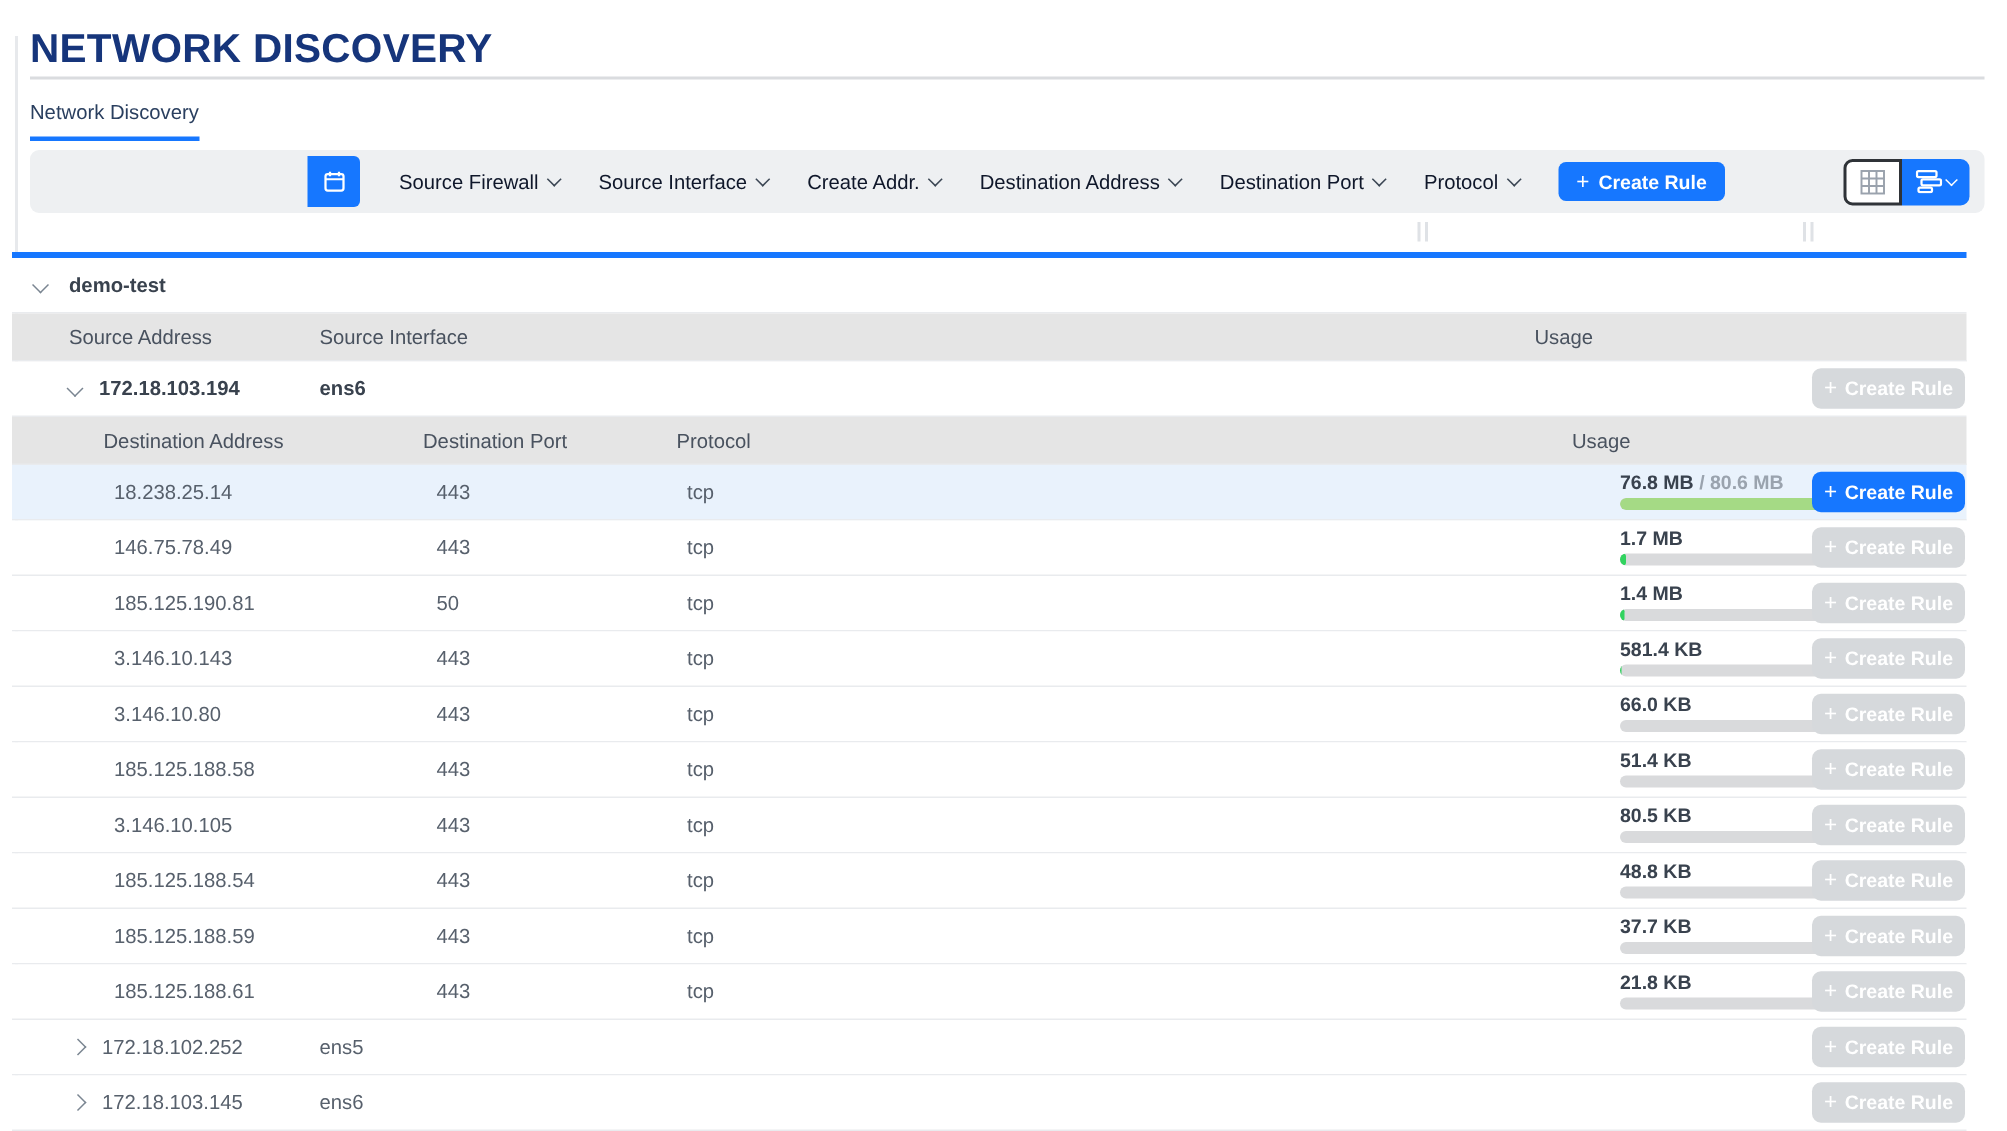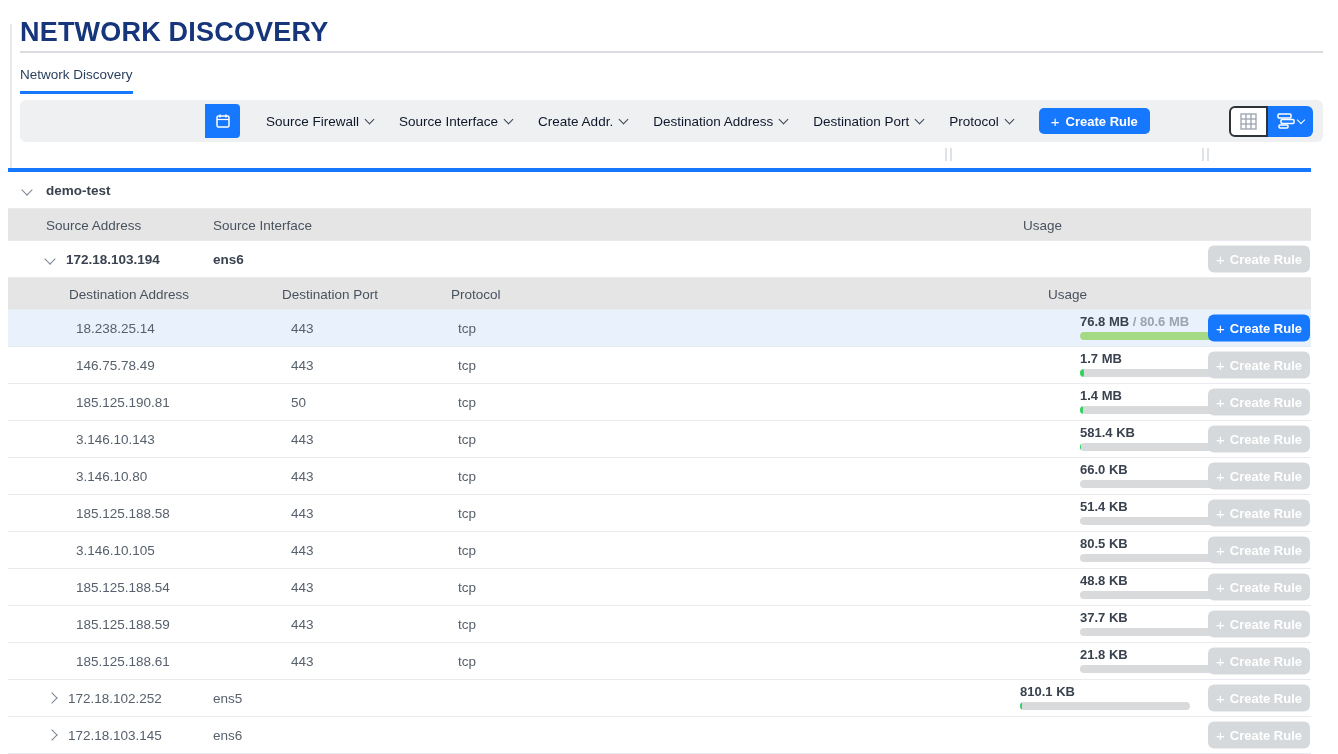--- a/index.html
+++ b/index.html
@@ -355,26 +355,20 @@
       <button class="btn-rule off">
         <span class="plus">+</span>
         <span>Create Rule</span>
       </button>
     </div>
 
     <div class="row">
       <span class="chev right" style="left:40px"></span>
       <span class="cell" style="left:60px">172.18.102.252</span>
       <span class="cell cb">ens5</span>
-      <div class="usage u-l2">
-        <div class="u-val">810.1 KB</div>
-        <div class="track">
-            <div class="fill g-bright" style="width: 1%;"></div>
-          </div>
-      </div>
       <button class="btn-rule off">
         <span class="plus">+</span>
         <span>Create Rule</span>
       </button>
     </div>
 
     <div class="row">
       <span class="chev right" style="left:40px"></span>
       <span class="cell" style="left:60px">172.18.103.145</span>
       <span class="cell cb">ens6</span>

